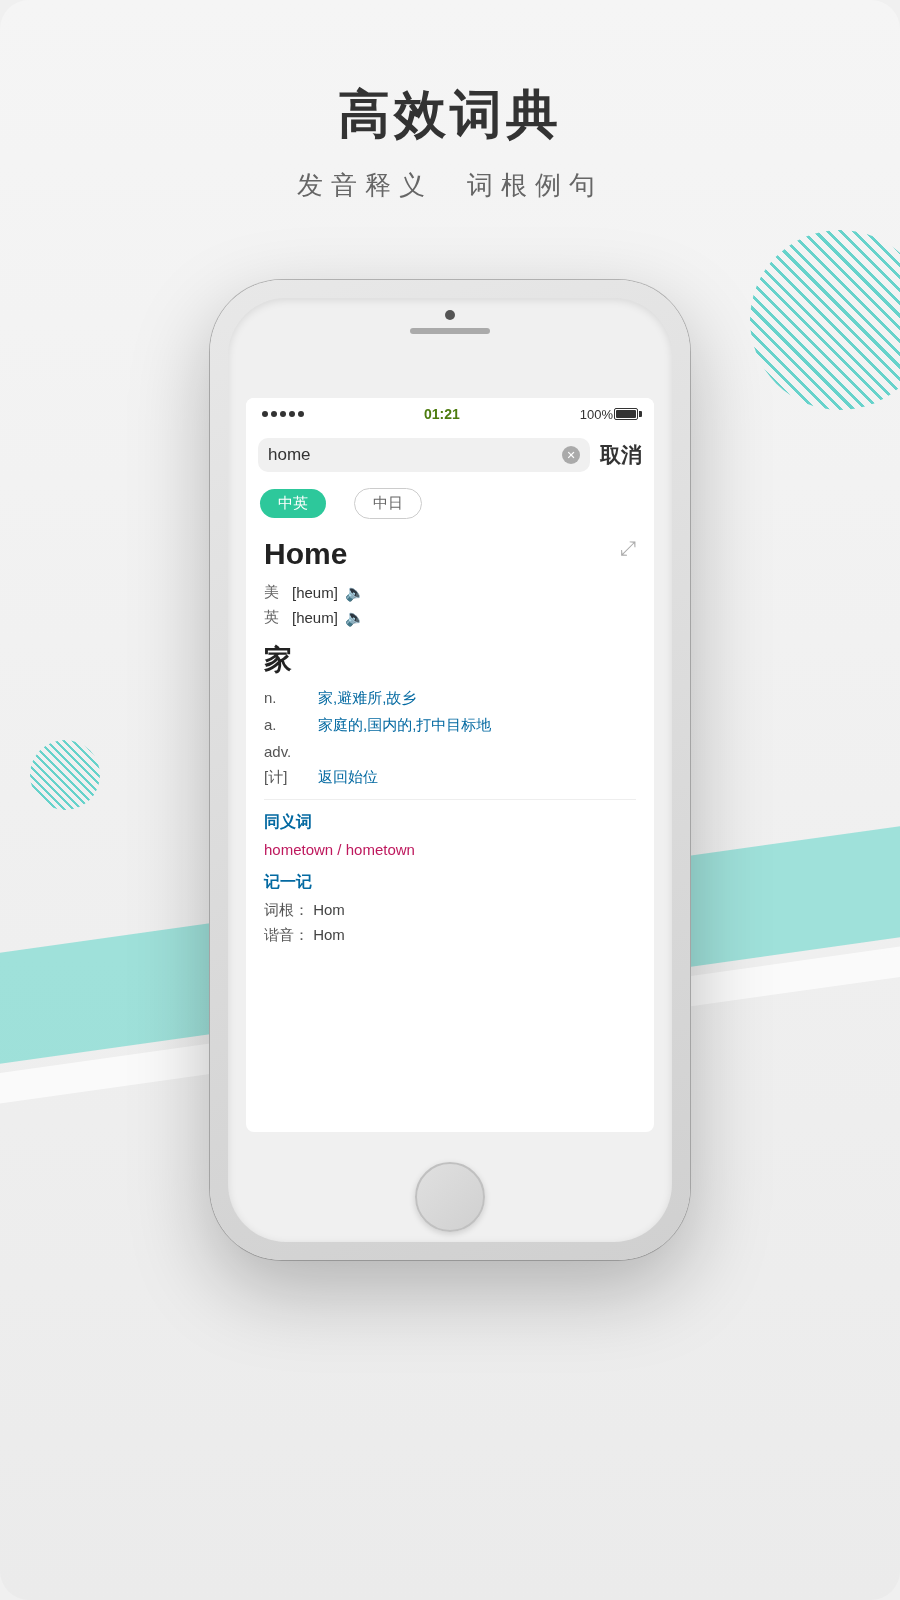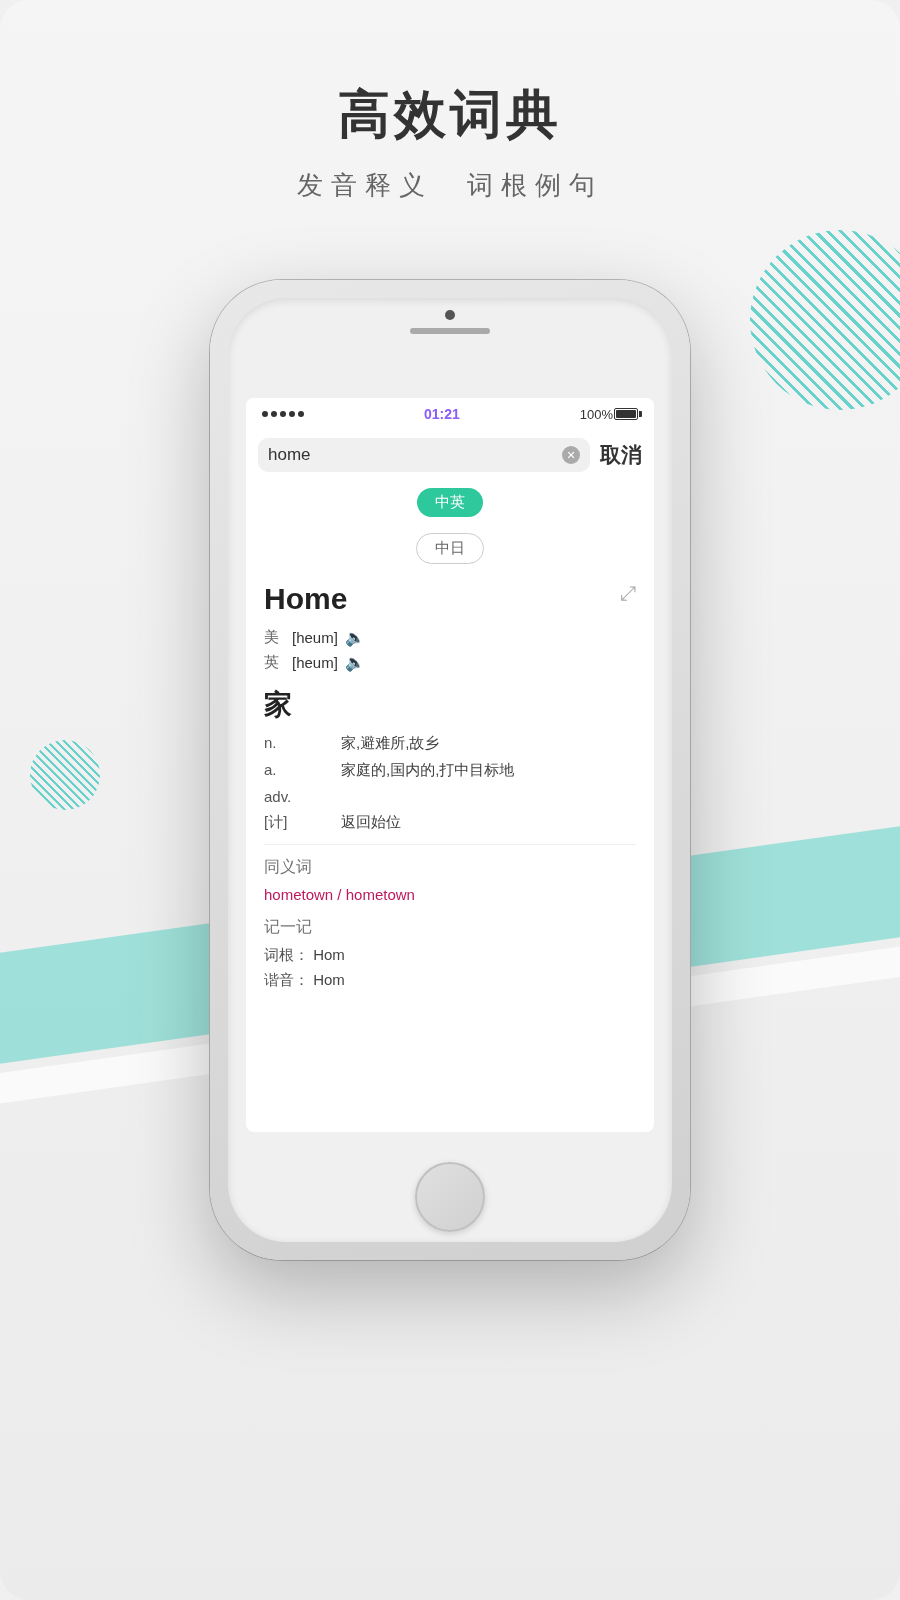--- a/index.html
+++ b/index.html
@@ -209,21 +209,21 @@
     .signal-dot {
       width: 6px;
       height: 6px;
       background: #333;
       border-radius: 50%;
     }
 
     .status-time {
       font-size: 14px;
       font-weight: 600;
-      color: #8b5cf6;
+      color: #4d7c0f;
     }
 
     .status-battery {
       font-size: 13px;
       color: #333;
       display: flex;
       align-items: center;
       gap: 1px;
     }
 
@@ -303,23 +303,22 @@
       cursor: pointer;
       white-space: nowrap;
       font-weight: bold;
     }
 
     
     .tab-bar {
       display: flex;
       align-items: center;
       padding: 8px 14px;
-      gap: 16px;
+      gap: 28px;
       flex-shrink: 0;
-      flex-direction: column;
     }
 
     .tab-active {
       background: #2dc89b;
       color: #fff;
       border-radius: 20px;
       padding: 5px 18px;
       font-size: 15px;
       cursor: pointer;
     }
@@ -403,36 +402,35 @@
       margin-bottom: 8px;
       font-size: 15px;
     }
 
     .def-pos {
       color: #555;
       min-width: 38px;
     }
 
     .def-text {
-      color: #404040;
+      color: #0369a1;
       flex: 1;
-      margin-left: 23px;
     }
 
     .divider {
       height: 1px;
       background: #eee;
       margin: 12px 0;
     }
 
     .section-title {
       font-size: 16px;
-      color: #737373;
+      color: #0369a1;
       margin-bottom: 8px;
-      font-weight: 400;
+      font-weight: 700;
     }
 
     .synonym-links {
       font-size: 15px;
       color: #be185d;
       margin-bottom: 14px;
       cursor: pointer;
     }
 
     .memory-section {

